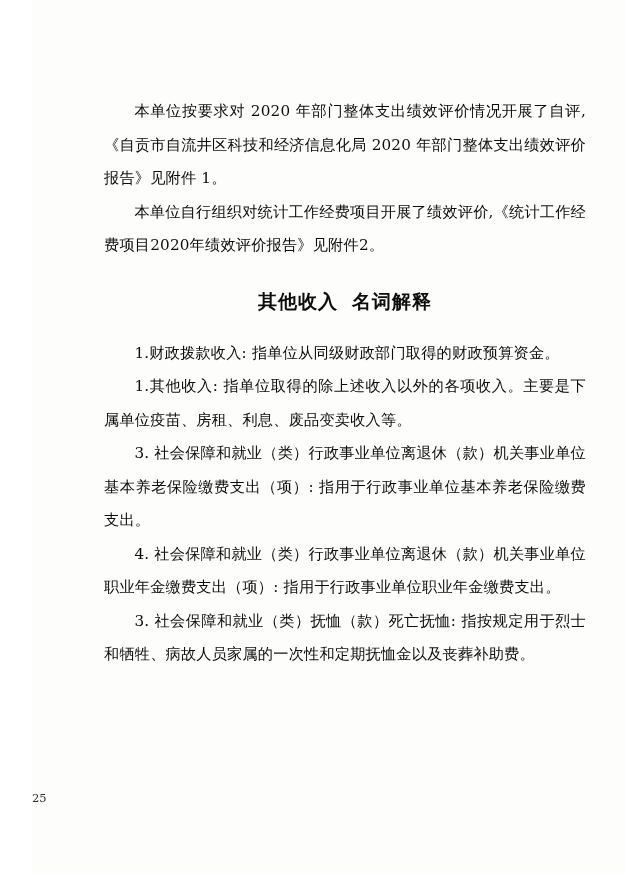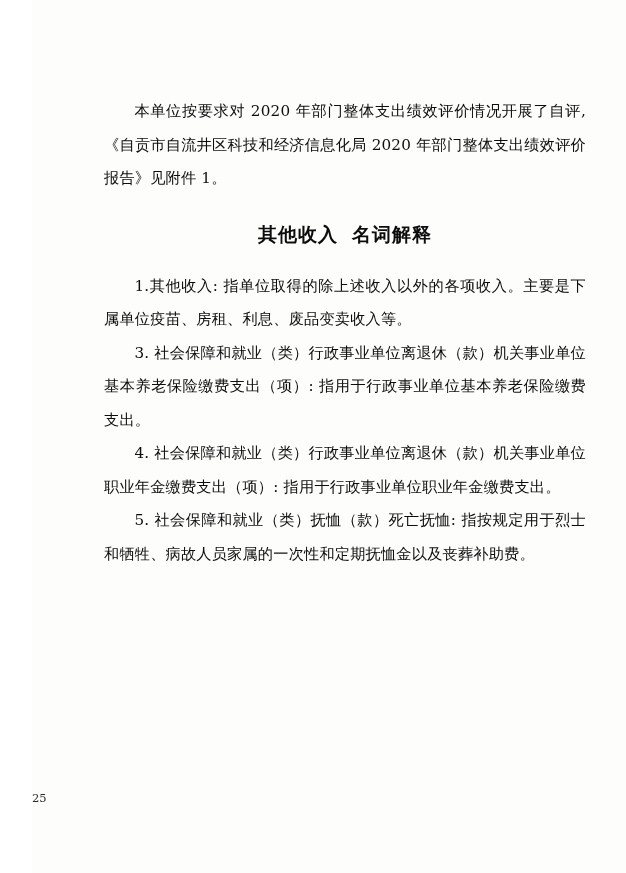--- a/index.html
+++ b/index.html
@@ -56,25 +56,27 @@
     color: #2b2b2b;
     font-family: "DejaVu Serif", "Liberation Serif", serif;
   }
 </style>
 </head>
 <body>
 
 <div class="page">
 
   <p class="para indent">本单位按要求对 2020 年部门整体支出绩效评价情况开展了自评,《自贡市自流井区科技和经济信息化局 2020 年部门整体支出绩效评价报告》见附件 1。</p>
+  <p class="para indent">本单位自行组织对统计工作经费项目开展了绩效评价,《统计工作经费项目2020年绩效评价报告》见附件2。</p>
 
   <div class="section-heading">
     <span>其他收入</span><span class="heading-gap"></span><span>名词解释</span>
   </div>
 
+  <p class="para indent">1.财政拨款收入: 指单位从同级财政部门取得的财政预算资金。</p>
   <p class="para indent">1.其他收入: 指单位取得的除上述收入以外的各项收入。主要是下属单位疫苗、房租、利息、废品变卖收入等。</p>
   <p class="para indent">3. 社会保障和就业（类）行政事业单位离退休（款）机关事业单位基本养老保险缴费支出（项）: 指用于行政事业单位基本养老保险缴费支出。</p>
   <p class="para indent">4. 社会保障和就业（类）行政事业单位离退休（款）机关事业单位职业年金缴费支出（项）: 指用于行政事业单位职业年金缴费支出。</p>
-  <p class="para indent">5. 社会保障和就业（类）抚恤（款）死亡抚恤: 指按规定用于烈士和牺牲、病故人员家属的一次性和定期抚恤金以及丧葬补助费。</p>
+  <p class="para indent">3. 社会保障和就业（类）抚恤（款）死亡抚恤: 指按规定用于烈士和牺牲、病故人员家属的一次性和定期抚恤金以及丧葬补助费。</p>
 
   <div class="page-number">25</div>
 
 </div>
 
 </body></html>

